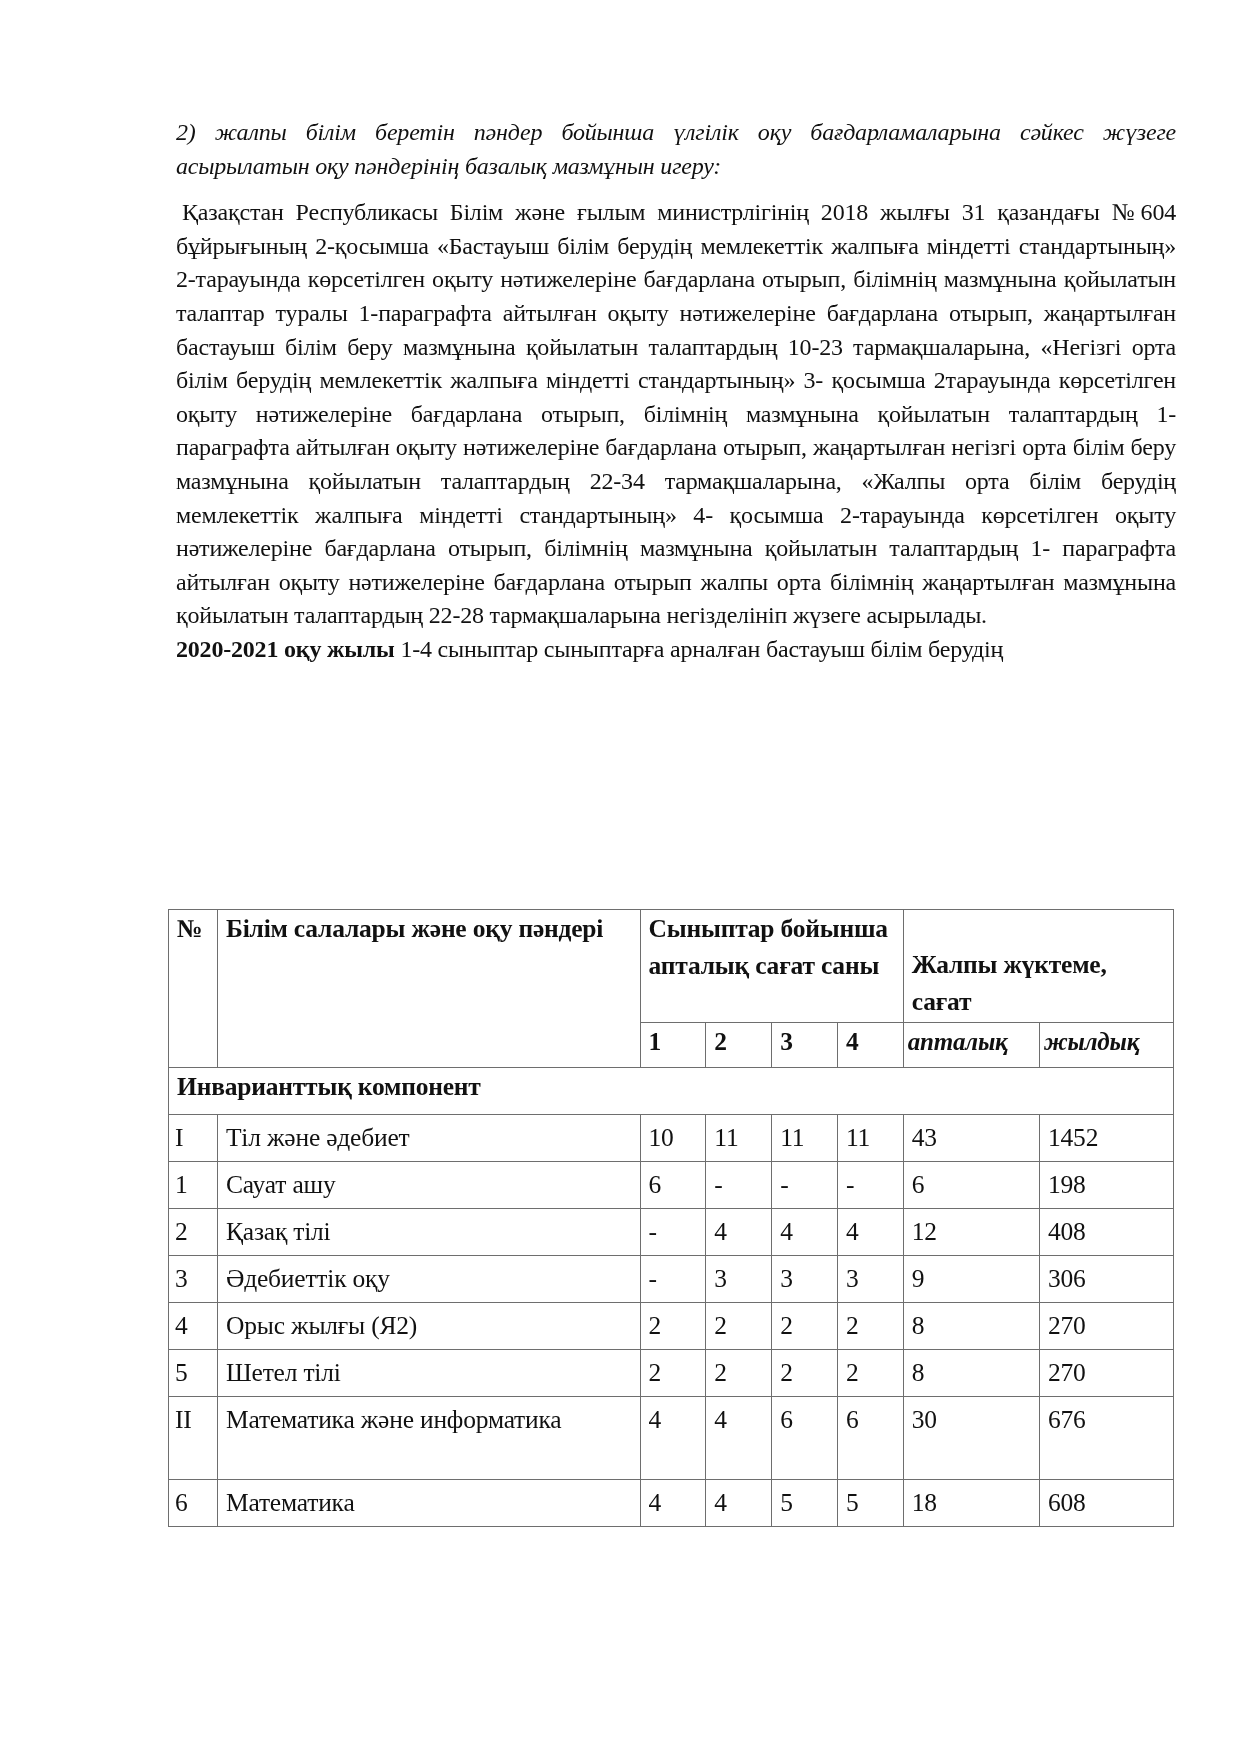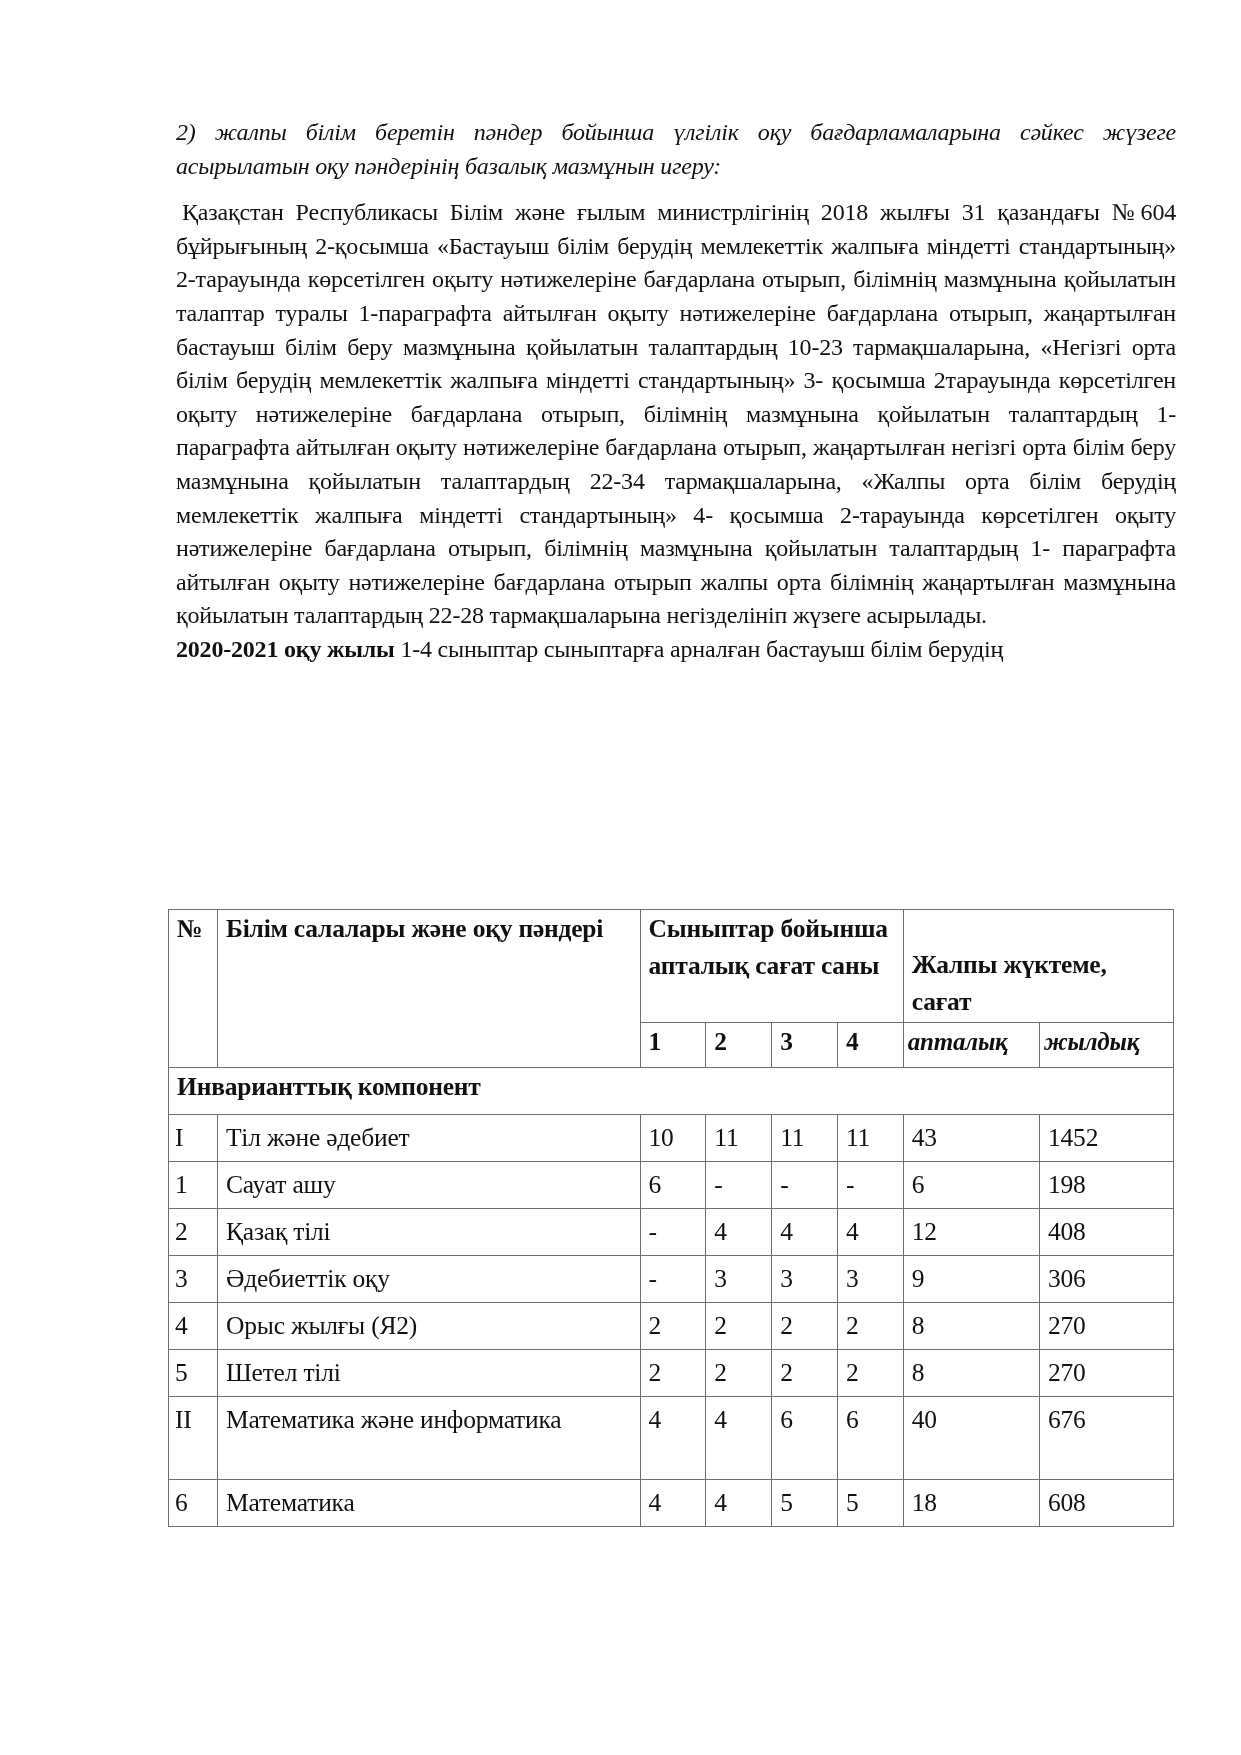--- a/index.html
+++ b/index.html
@@ -183,21 +183,21 @@
         <td class="num">8</td>
         <td class="num">270</td>
       </tr>
       <tr class="data tall">
         <td class="idx">II</td>
         <td>Математика және информатика</td>
         <td class="num">4</td>
         <td class="num">4</td>
         <td class="num">6</td>
         <td class="num">6</td>
-        <td class="num">40</td>
+        <td class="num">30</td>
         <td class="num">676</td>
       </tr>
       <tr class="data">
         <td class="idx">6</td>
         <td>Математика</td>
         <td class="num">4</td>
         <td class="num">4</td>
         <td class="num">5</td>
         <td class="num">5</td>
         <td class="num">18</td>

